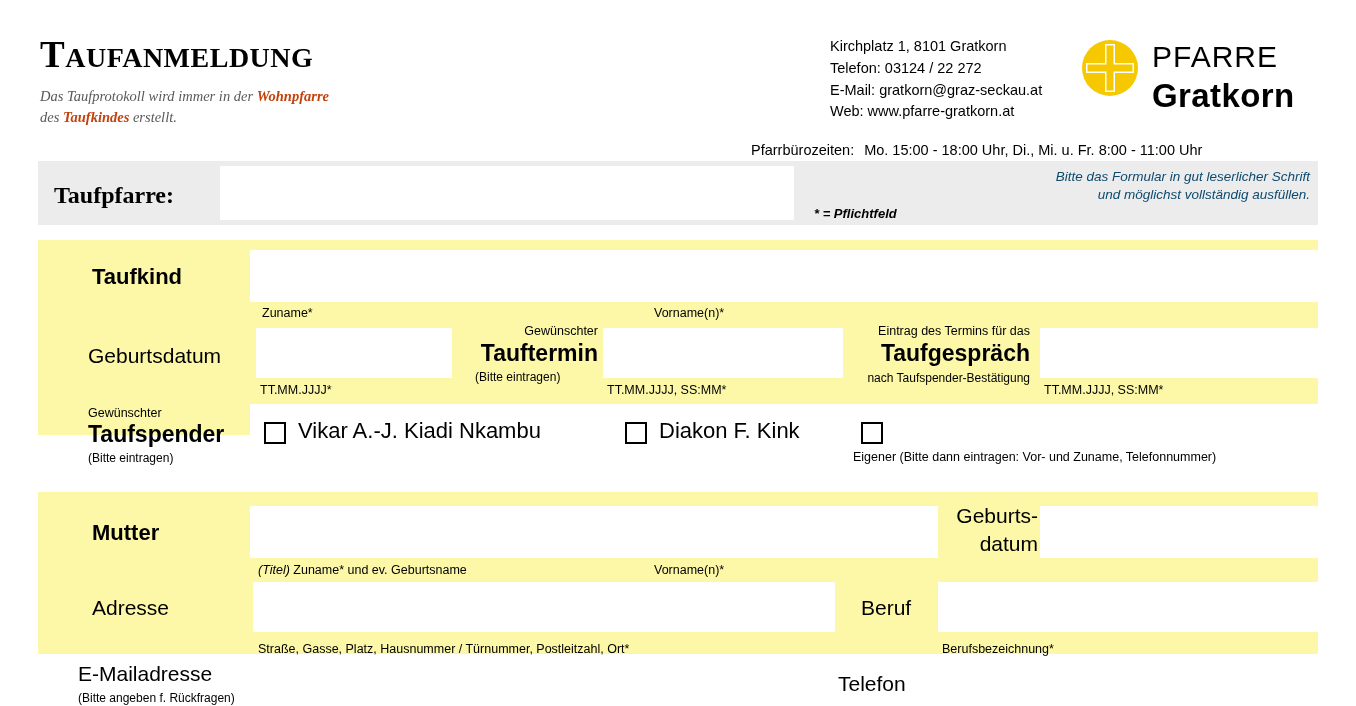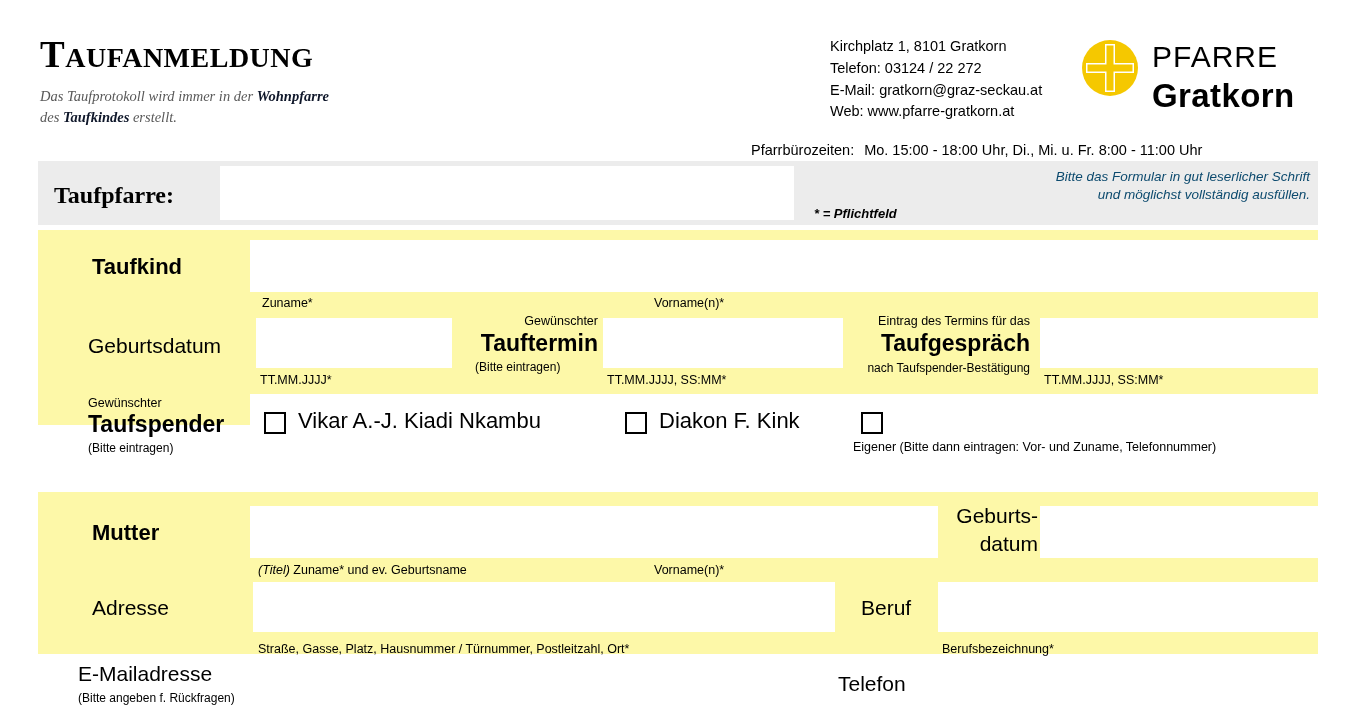--- a/index.html
+++ b/index.html
@@ -44,21 +44,21 @@
     font-size: 28px;
   }
   .subtitle {
     margin-top: 13px;
     font-family: "Liberation Serif", serif;
     font-style: italic;
     font-size: 14.5px;
     color: #595959;
     line-height: 1.45;
   }
-  .subtitle b { color: #0f172a; }
+  .subtitle b { color: #c2410c; }
 
   .contact {
     position: absolute;
     left: 783px; top: 36px;
     font-size: 14.5px;
     line-height: 1.5;
     margin-left: 47px;
   }
   .office-hours {
     position: absolute;
@@ -139,21 +139,21 @@
     font-style: italic;
     font-weight: bold;
     font-size: 13px;
   }
 
   
   .band-yellow {
     position: absolute;
     background: #fdf8a8;
   }
-  #block-kind { left: 38px; top: 230px; width: 1280px; height: 195px; }
+  #block-kind { left: 38px; top: 240px; width: 1280px; height: 195px; }
   #block-mutter { left: 38px; top: 492px; width: 1280px; height: 162px; }
 
   .fld {
     position: absolute;
     background: #ffffff;
     border: none;
     outline: none;
     font-family: "Liberation Sans", sans-serif;
     font-size: 15px;
     padding: 0 6px;

